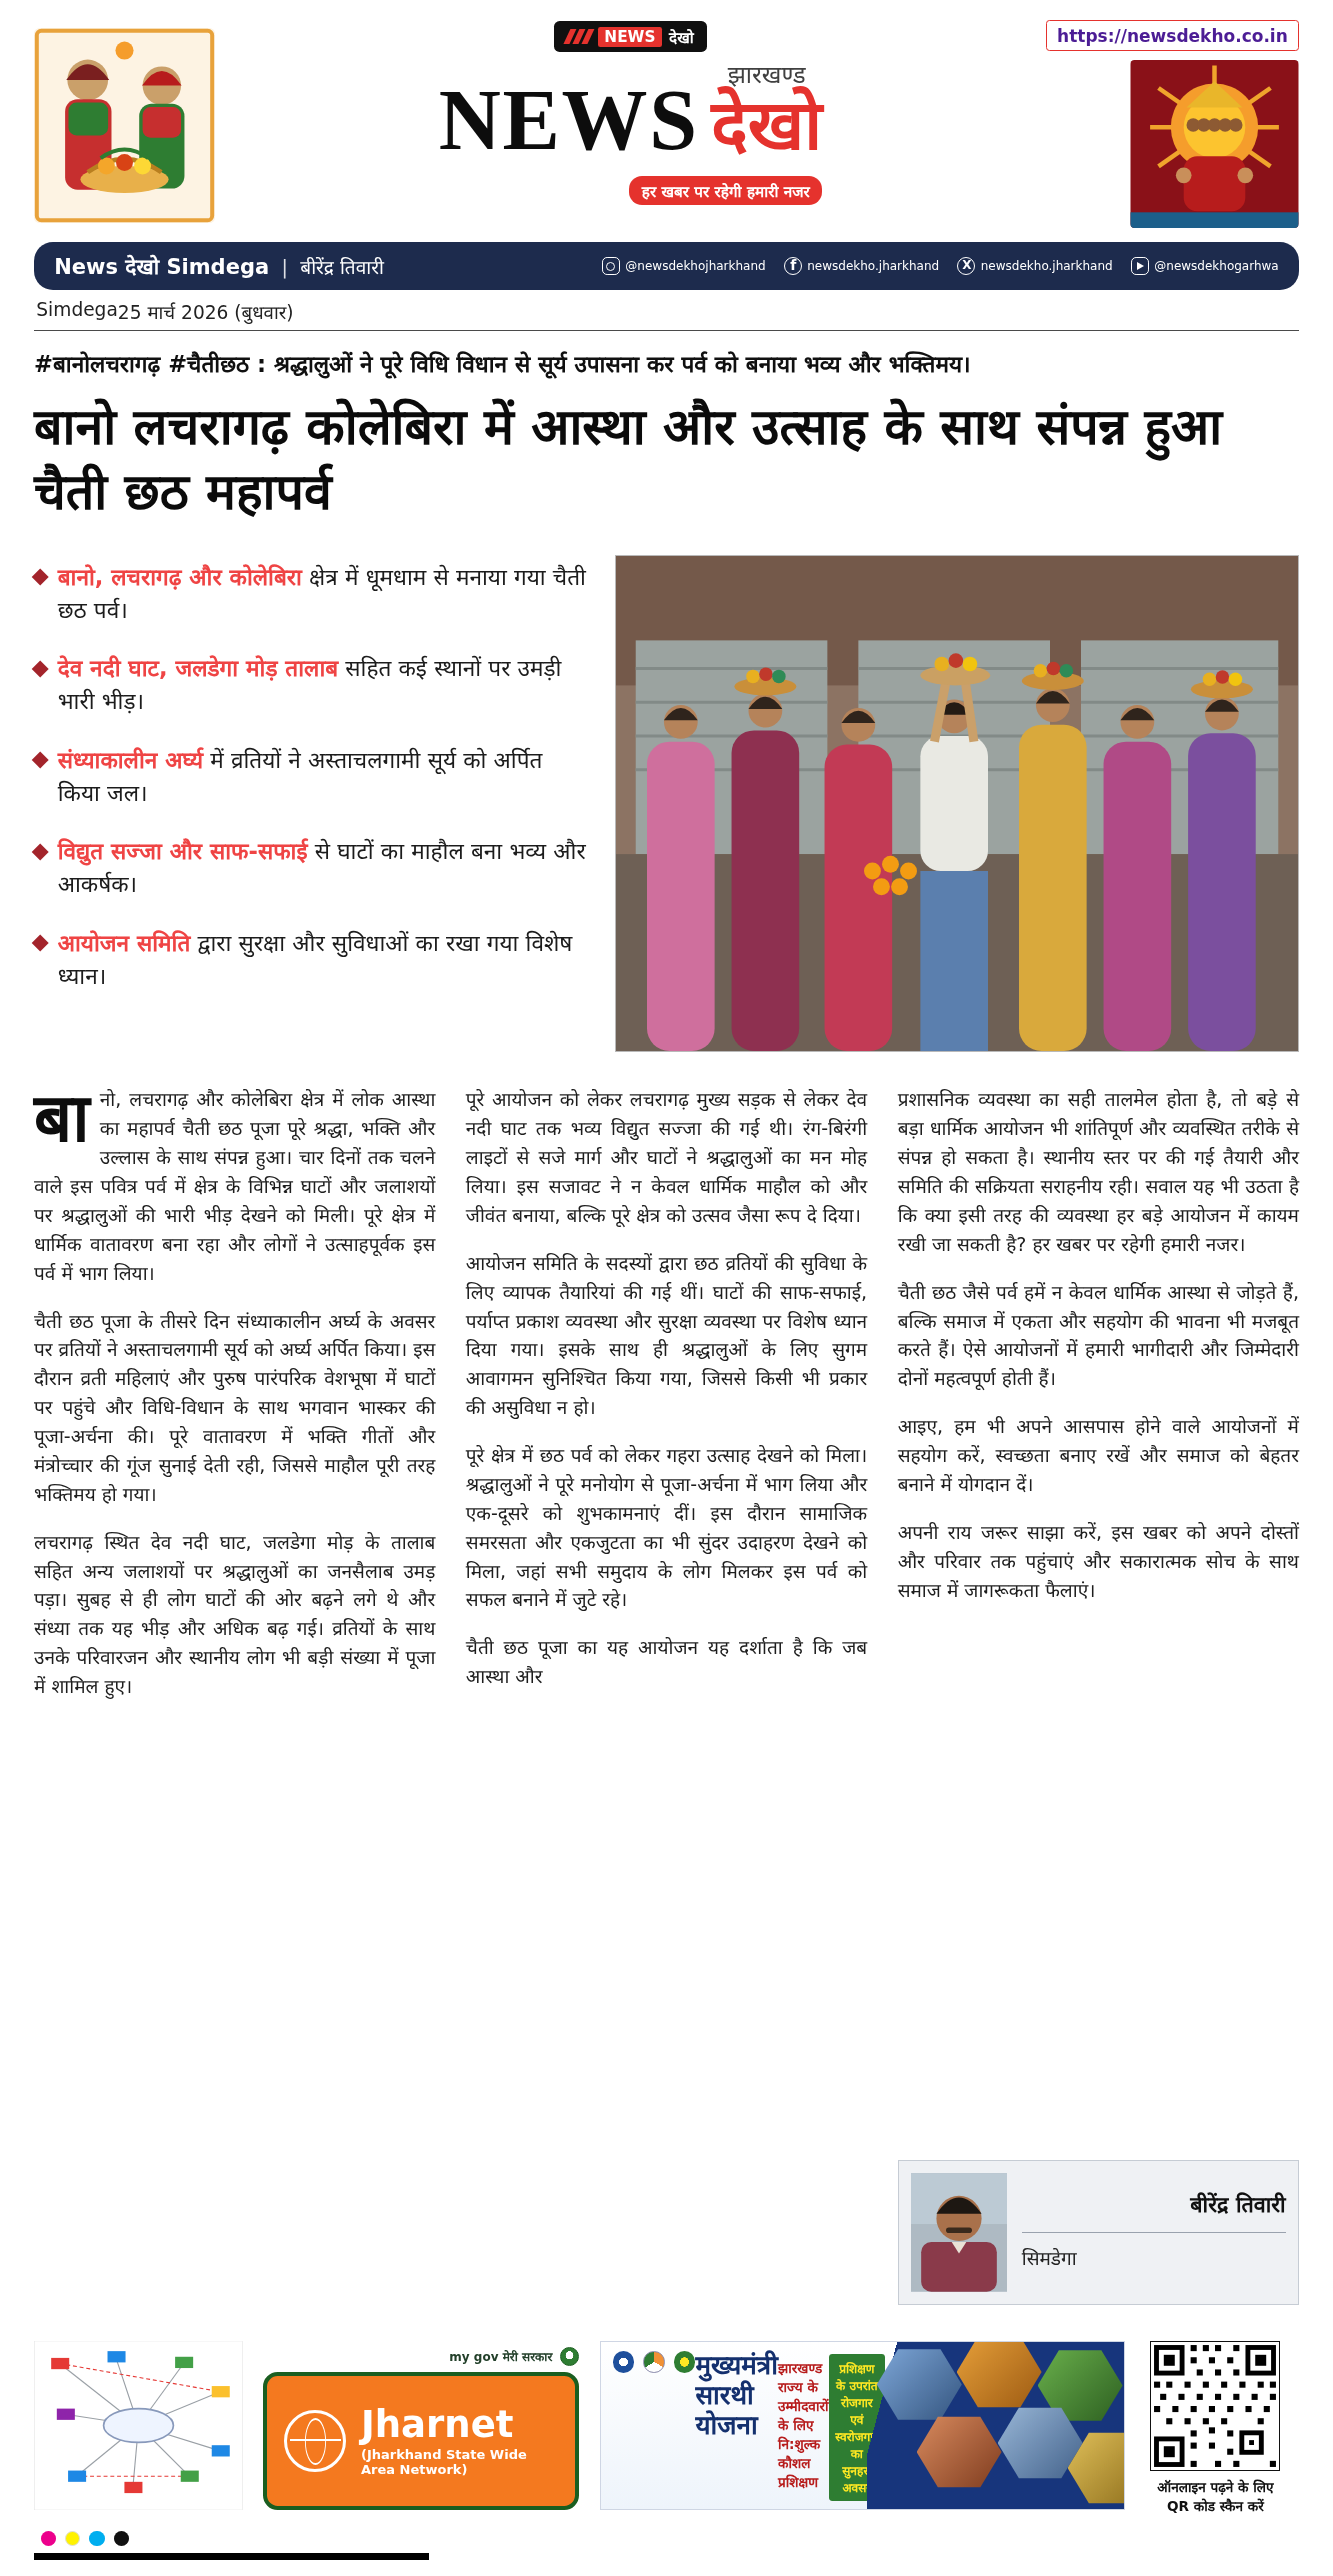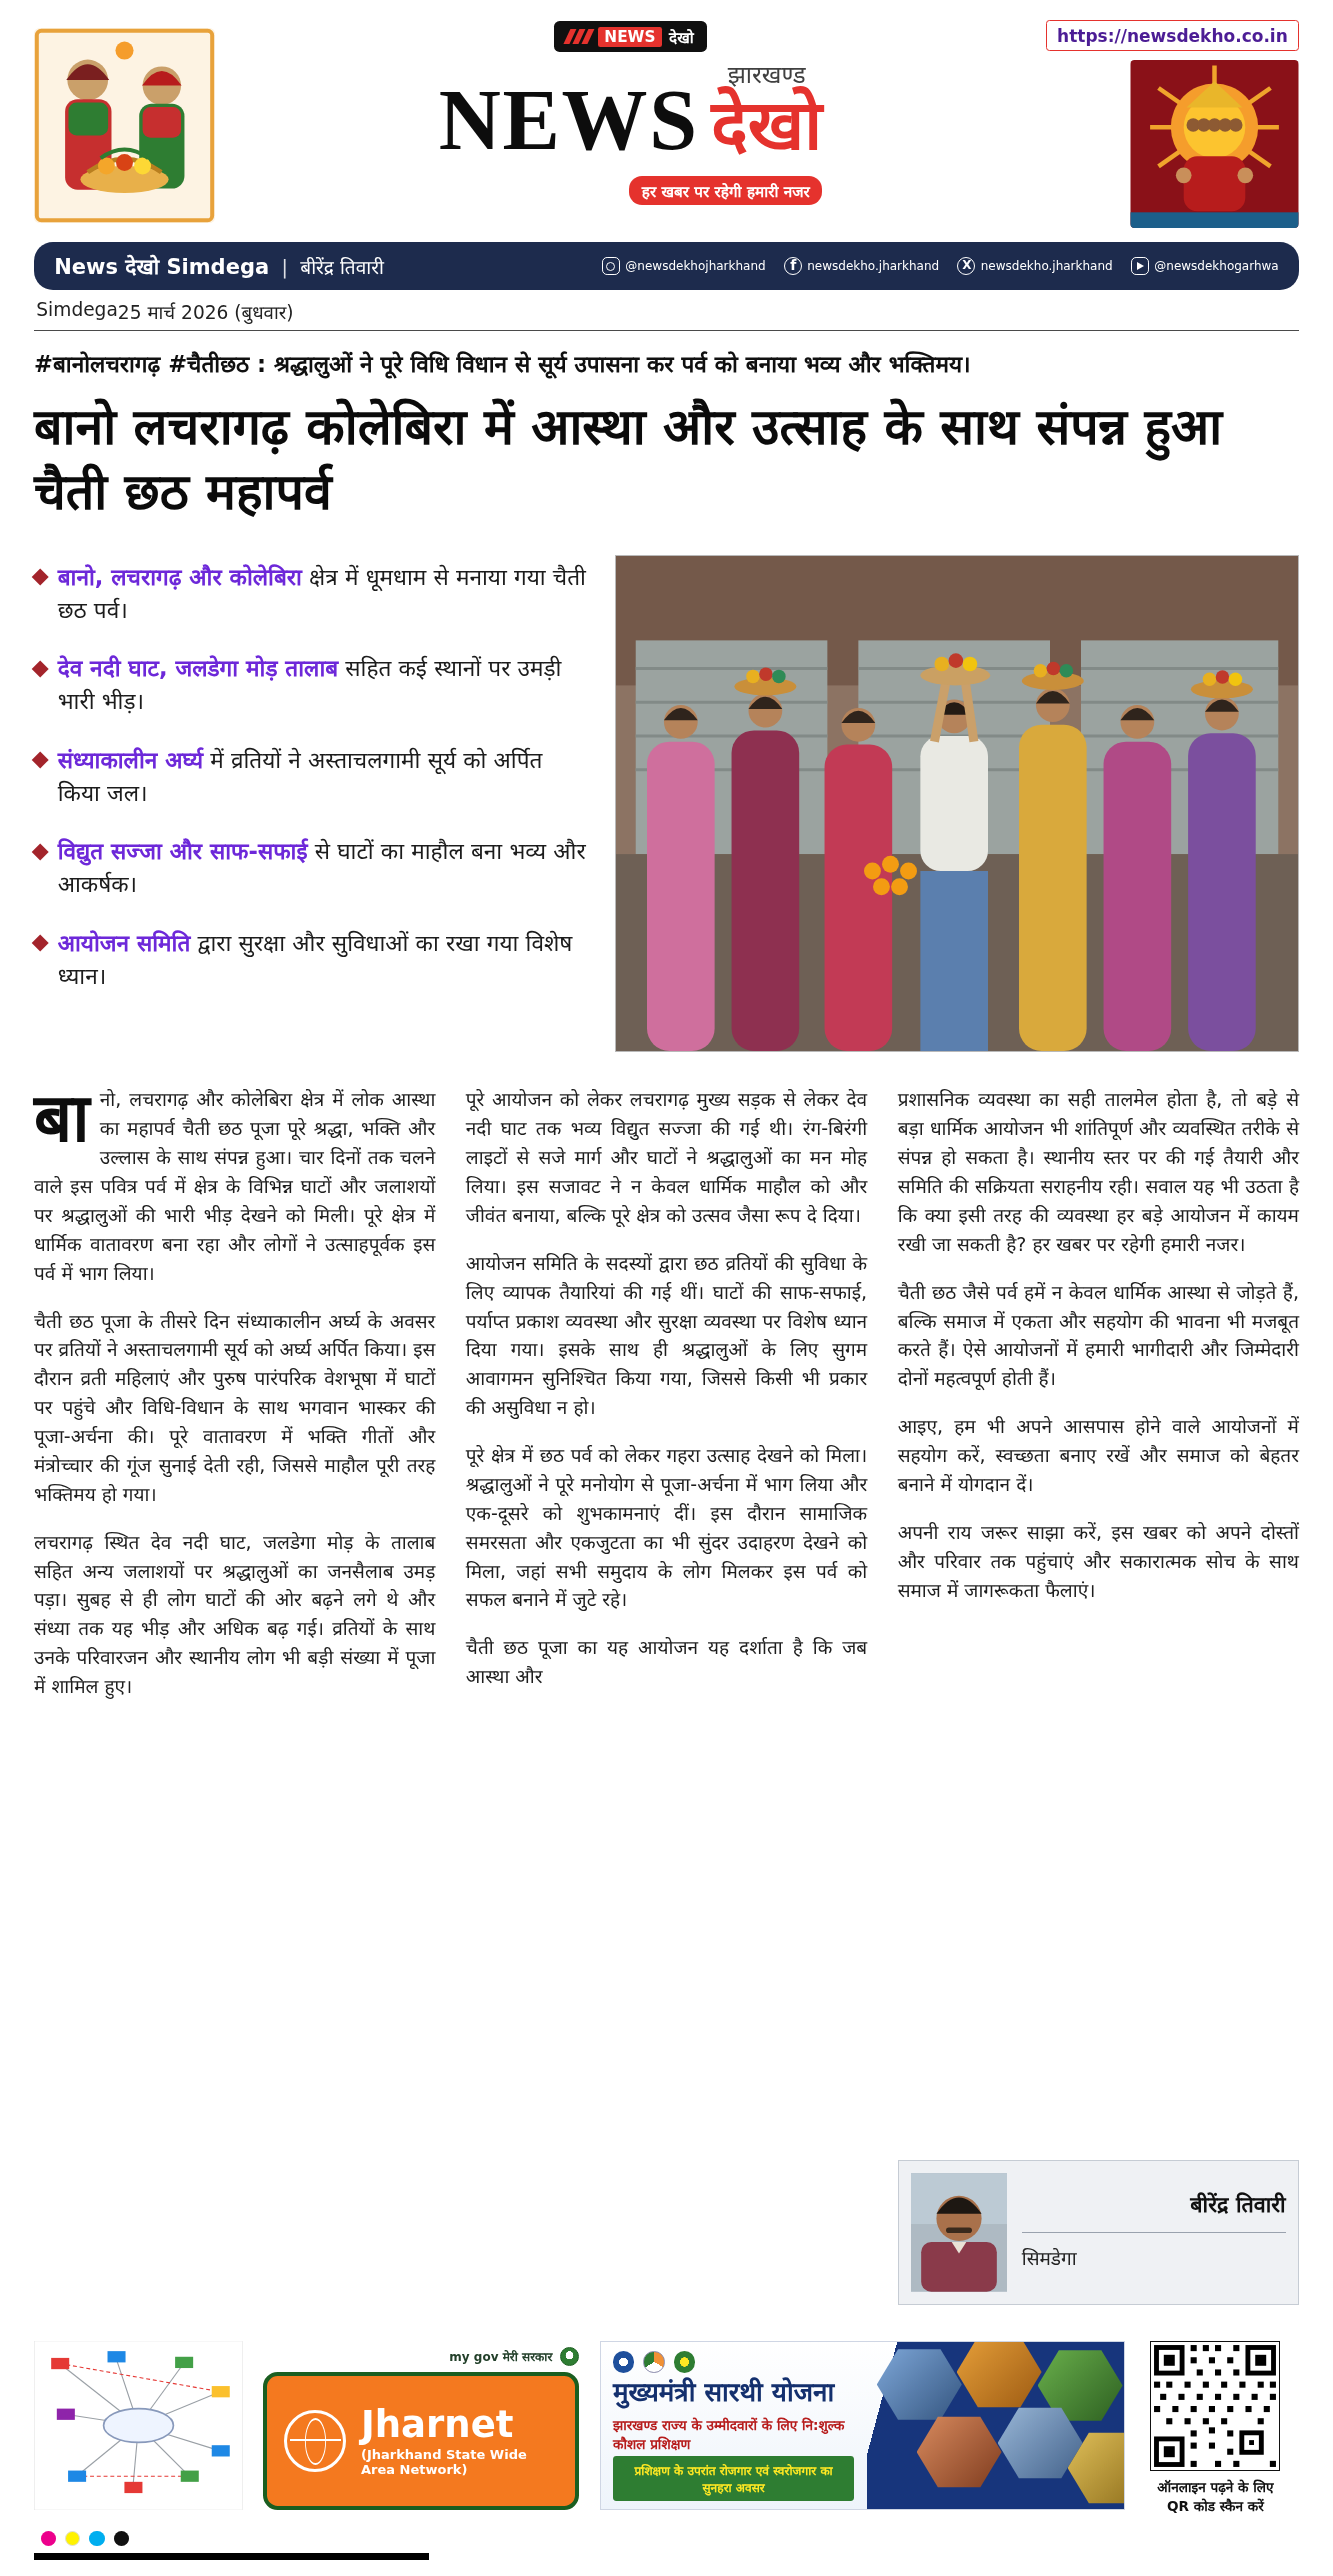--- a/index.html
+++ b/index.html
@@ -49,21 +49,21 @@
 .rule{border-bottom:1.7px solid #4a4a4a;margin-top:5.6px;}
 
 
 .kicker{font-size:22.6px;font-weight:bold;color:#101010;margin-top:17px;}
 .headline{font-size:50px;font-weight:bold;color:#0b0b0b;line-height:1.3;margin-top:16px;}
 
 .lead{display:flex;gap:25px;margin-top:30.5px;}
 .bullets{width:556px;display:flex;flex-direction:column;gap:26px;padding-top:5.6px;flex:none;}
 .bullet{display:flex;gap:11.3px;font-size:22.6px;line-height:1.45;color:#1c1c1c;}
 .diamond{flex:none;width:12.4px;height:12.4px;background:#a3242b;transform:rotate(45deg);margin-top:10.2px;}
-.bullet b{font-weight:bold;color:#6d28d9;margin-top:12px;}
+.bullet b{font-weight:bold;color:#ef4444;margin-top:12px;}
 .photo{flex:1;height:497px;border:0.6px solid #b9b9b9;background:#8c7363;}
 .photo svg{width:100%;height:100%;display:block;}
 
 
 .body-cols{display:flex;gap:30.5px;margin-top:33px;height:1220px;}
 .col{flex:1;font-size:19px;line-height:1.52;text-align:justify;color:#1d1d1d;display:flex;flex-direction:column;gap:19px;}
 .col p{margin:0;}
 .dropcap{float:left;font-size:67px;line-height:.8;font-weight:bold;padding:6.8px 10.2px 0 0;color:#0d0d0d;}
 .author-card{margin-top:auto;background:#eff1f4;border:1.1px solid #c6ccd4;display:flex;gap:14.7px;padding:12.4px;}
 .author-photo{width:96px;height:119px;flex:none;}
@@ -79,21 +79,21 @@
 .jharnet{width:316px;height:169px;display:flex;flex-direction:column;flex:none;}
 .jharnet-top{display:flex;justify-content:flex-end;align-items:center;gap:8px;height:30.5px;font-size:12px;font-weight:bold;color:#23402a;}
 .emblem-dot{width:19px;height:19px;border-radius:50%;background:radial-gradient(circle at 50% 42%,#fff 0 30%,#2e7d32 31%);border:1.1px solid #1b5e20;}
 .jharnet-main{flex:1;background:#f4791f;border:4.5px solid #1b5e20;border-radius:14.7px;display:flex;align-items:center;gap:14.7px;padding:0 17px;}
 .globe-icon{width:62px;height:62px;border-radius:50%;border:3.4px solid #fff;position:relative;flex:none;}
 .globe-icon::before{content:"";position:absolute;inset:4.5px;border:2.3px solid #fff;border-radius:50%;transform:scaleX(.45);}
 .globe-icon::after{content:"";position:absolute;left:2.3px;right:2.3px;top:26px;border-top:2.3px solid #fff;}
 .jharnet-title{font-size:37px;font-weight:bold;color:#fff;line-height:1.05;}
 .jharnet-sub{font-size:13px;color:#fff;font-weight:bold;margin-top:2.3px;}
 .sarathi{width:525px;height:169px;border:1.1px solid #cfd6e4;display:flex;overflow:hidden;background:linear-gradient(180deg,#ffffff 0%,#eef4fb 100%);flex:none;}
-.sarathi-left{width:266px;padding:9px 12.4px 8px;display:flex;flex-direction:column;}
+.sarathi-left{width:266px;padding:9px 12.4px 8px;display:flex;flex-direction:row;}
 .sarathi-logos{display:flex;gap:9px;margin-bottom:5.6px;}
 .logo-dot{width:21.5px;height:21.5px;border-radius:50%;}
 .ld-blue{background:radial-gradient(circle,#fff 0 28%,#1e4f9c 29%);}
 .ld-tri{background:conic-gradient(#f19135 0 33%,#fff 33% 66%,#2e7d32 66%);border:1.1px solid #88a;}
 .ld-green{background:radial-gradient(circle,#ffe823 0 30%,#2e7d32 31%);}
 .sarathi-title{font-size:26px;font-weight:bold;color:#14306e;line-height:1.15;}
 .sarathi-sub{font-size:13.6px;color:#b71c1c;font-weight:bold;margin-top:6.8px;}
 .sarathi-strip{margin-top:auto;background:#2e7d32;color:#ffe823;font-size:12px;font-weight:bold;padding:5.6px 6.8px;text-align:center;border-radius:3.4px;}
 .sarathi-hexes{position:relative;flex:1;background:linear-gradient(105deg,rgba(0,0,0,0) 0 10%,#17357c 10% 100%);}
 .hex{position:absolute;width:85px;height:75px;clip-path:polygon(25% 3%,75% 3%,100% 50%,75% 97%,25% 97%,0 50%);}

